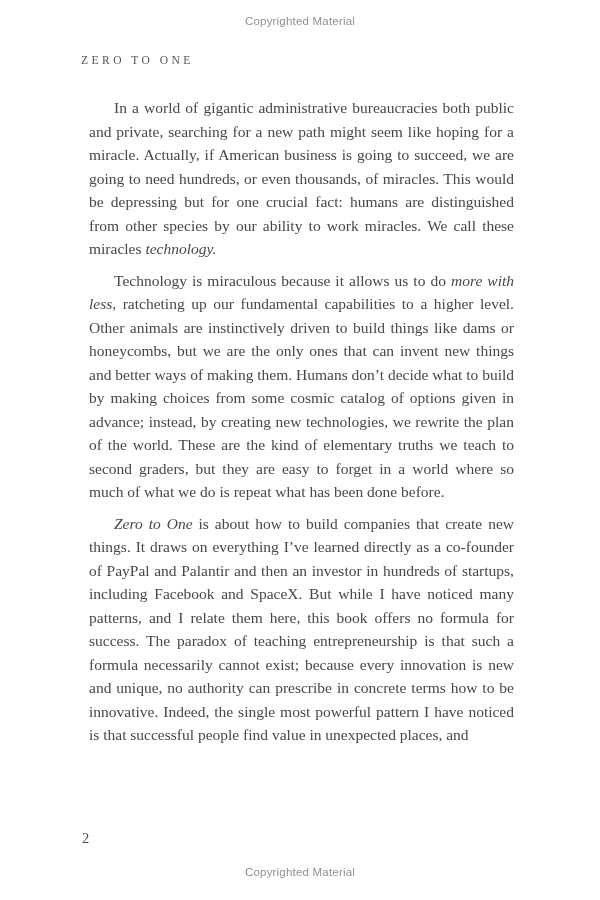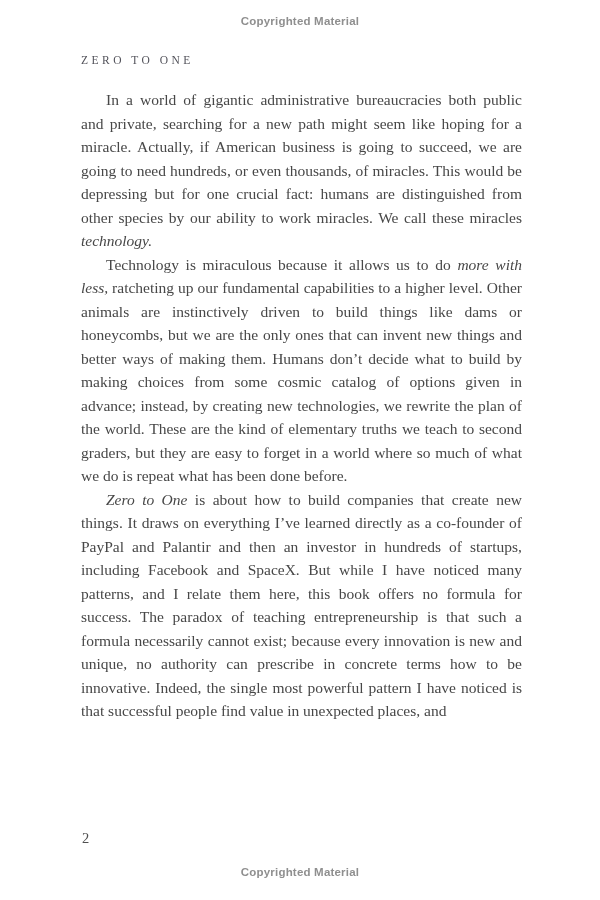--- a/index.html
+++ b/index.html
@@ -14,21 +14,21 @@
     background: #ffffff;
     overflow: hidden;
     font-family: "Liberation Serif", serif;
   }
   .copyright {
     position: absolute;
     left: 0;
     width: 100%;
     text-align: center;
     font-family: "Liberation Sans", sans-serif;
-    font-weight: bold;
+    font-weight: normal;
     font-size: 11.5px;
     color: #8f8f8f;
     letter-spacing: 0.2px;
   }
   .copyright.top { top: 15px; }
   .copyright.bottom { top: 866px; }
   .running-header {
     position: absolute;
     left: 81px;
     top: 54px;
@@ -44,21 +44,21 @@
     width: 441px;
     font-family: "Liberation Serif", serif;
     font-size: 15.5px;
     line-height: 23.5px;
     color: #474747;
     text-align: justify;
     hyphens: auto;
     -webkit-hyphens: auto;
   }
   .body-text p {
-    margin: 0;
+    margin: 8px;
     text-indent: 25px;
   }
   .body-text em {
     font-style: italic;
   }
   .page-number {
     position: absolute;
     left: 82px;
     top: 830px;
     font-family: "Liberation Serif", serif;

